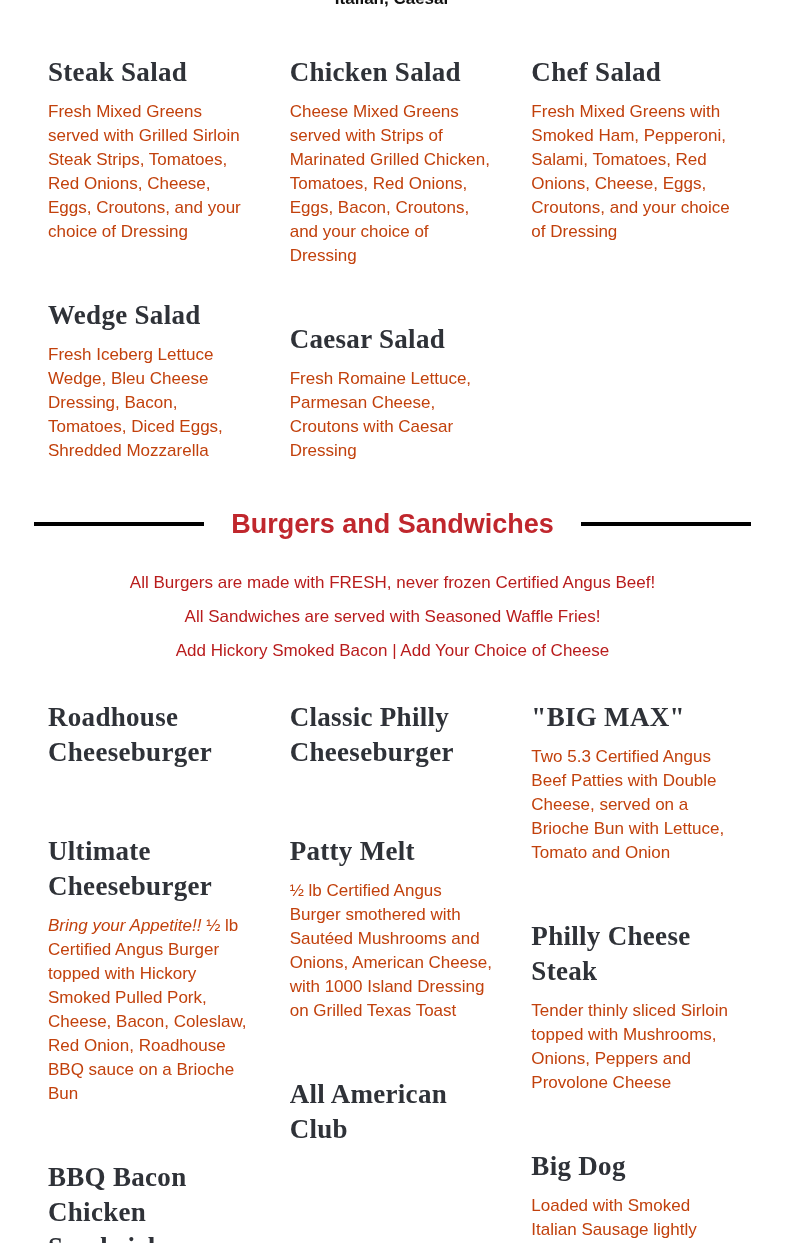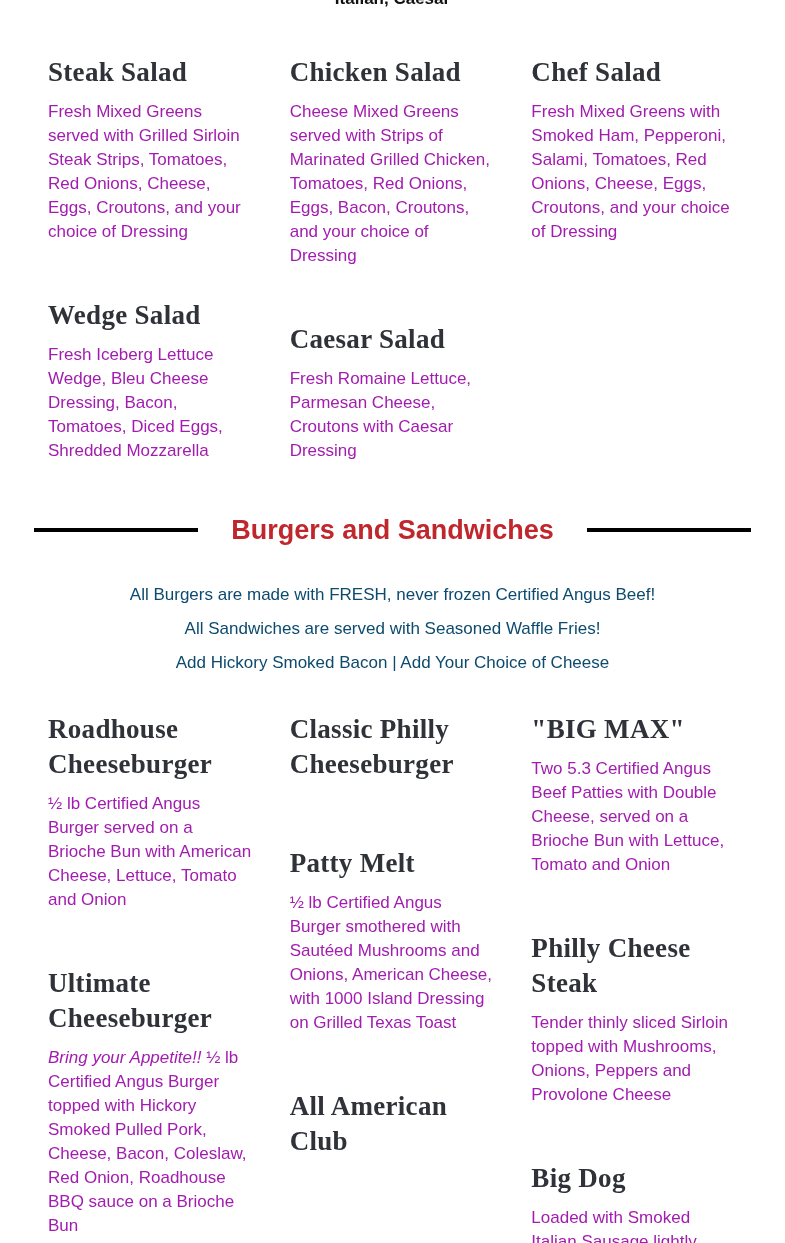--- a/index.html
+++ b/index.html
@@ -58,21 +58,21 @@
     font-size: 27px;
     line-height: 35px;
     letter-spacing: 0.3px;
     color: #2f3238;
     margin: 0 0 10px 0;
   }
   .item p {
     font-family: "Liberation Sans", sans-serif;
     font-size: 17px;
     line-height: 24px;
-    color: #a21caf;
+    color: #c2410c;
     margin: 0;
   }
   .item p em {
     font-style: italic;
   }
 
   
   .divider {
     display: flex;
     align-items: center;
@@ -83,34 +83,34 @@
     flex: 1 1 0;
     height: 4px;
     background: #000000;
   }
   .divider h2 {
     font-family: "Liberation Sans", sans-serif;
     font-weight: 700;
     font-size: 27px;
     line-height: 36px;
     color: #c0272d;
-    margin: 11px;
+    margin: 5px;
     white-space: nowrap;
   }
 
   
   .notes {
     margin-top: 24px;
     text-align: center;
   }
   .notes p {
     font-family: "Liberation Sans", sans-serif;
     font-size: 17px;
     line-height: 23px;
-    color: #0c4a6e;
+    color: #b91c1c;
     margin: 0 0 11px 0;
   }
 </style>
 </head>
 <body>
 
 <div class="page">
 
   <div class="top-clip">
     <div class="top-clip-text">Italian, Caesar</div>
@@ -154,21 +154,20 @@
   <div class="notes">
     <p>All Burgers are made with FRESH, never frozen Certified Angus Beef!</p>
     <p>All Sandwiches are served with Seasoned Waffle Fries!</p>
     <p>Add Hickory Smoked Bacon | Add Your Choice of Cheese</p>
   </div>
 
   <div class="cols burgers-grid">
     <div class="col">
       <div class="item">
         <h3>Roadhouse Cheeseburger</h3>
-        <p>½ lb Certified Angus Burger served on a Brioche Bun with American Cheese, Lettuce, Tomato and Onion</p>
       </div>
       <div class="item">
         <h3>Ultimate Cheeseburger</h3>
         <p><em>Bring your Appetite!!</em><span> ½ lb Certified Angus Burger topped with Hickory Smoked Pulled Pork, Cheese, Bacon, Coleslaw, Red Onion, Roadhouse BBQ sauce on a Brioche Bun</span></p>
       </div>
       <div class="item">
         <h3>BBQ Bacon Chicken Sandwich</h3>
       </div>
     </div>
     <div class="col">

